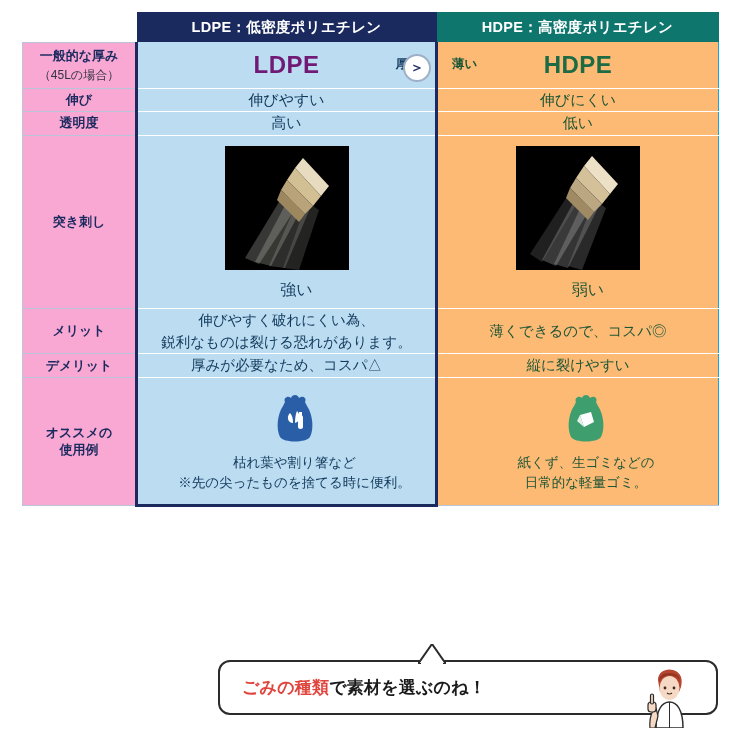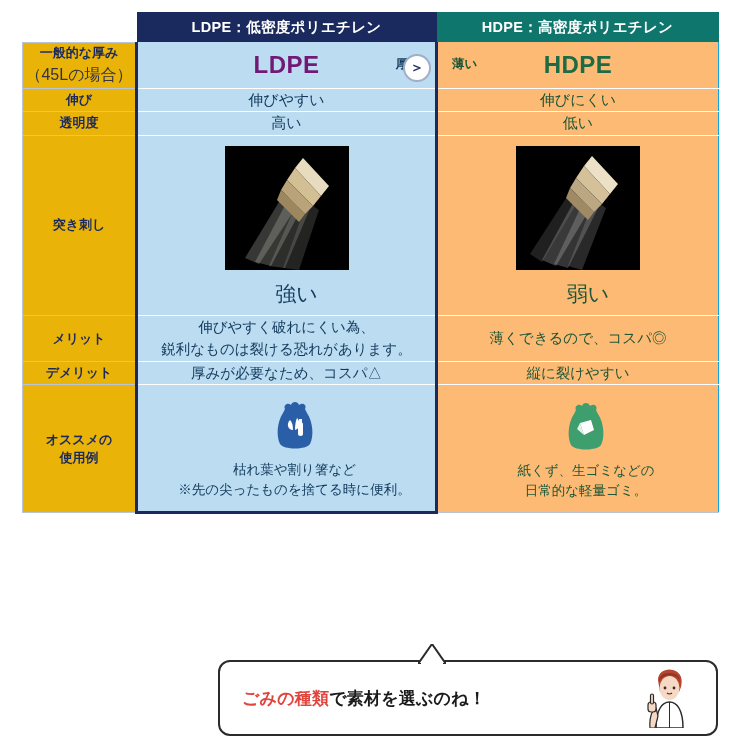--- a/index.html
+++ b/index.html
@@ -49,34 +49,34 @@
     background: #0f766e;
     color: #ffffff;
     font-size: 14.5px;
     font-weight: bold;
     height: 30px;
     letter-spacing: .3px;
   }
 
   
   .lbl {
-    background: #eab308;
+    background: #f9a8d4;
     color: #1b2a5e;
     font-size: 13px;
     font-weight: bold;
     border-top: 1px solid #b9c4d8;
     border-bottom: 1px solid #b9c4d8;
     border-left: 1px solid #b9c4d8;
     border-right: none;
     line-height: 1.35;
     padding: 6px 2px;
   }
   .lbl .sub {
     display: block;
-    font-size: 16px;
+    font-size: 12px;
     font-weight: normal;
     color: #334;
     margin-top: 2px;
   }
 
   
   .ldpe {
     background: #bcdcf2;
     color: #123a5c;
     border-bottom: 1px solid #ffffff;
@@ -161,21 +161,21 @@
     padding: 10px 0 6px;
   }
   .photo {
     width: 124px; height: 124px;
     background: #000000;
     position: relative;
     overflow: hidden;
     display: block;
   }
   .strength {
-    font-size: 21px;
+    font-size: 16px;
     margin-left: 20px;
   }
   .row-photo .ldpe, .row-photo .hdpe { height: 172px; }
 
   
   .row-usage .ldpe, .row-usage .hdpe { height: 128px; }
   .usage {
     display: flex;
     flex-direction: column;
     align-items: center;
@@ -187,21 +187,21 @@
     font-size: 13.5px;
     line-height: 1.5;
   }
   .bagicon { width: 58px; height: 58px; display: block; }
   .merit-txt { font-size: 14.5px; line-height: 1.55; }
 
   
   .callout {
     position: absolute;
     left: 218px; top: 660px;
-    width: 500px; height: 76px;
+    width: 500px; height: 55px;
     background: #ffffff;
     border: 2px solid #2b2b2b;
     border-radius: 12px;
     display: flex;
     align-items: center;
     padding-left: 22px;
   }
   .callout-text {
     font-size: 17px;
     font-weight: bold;

